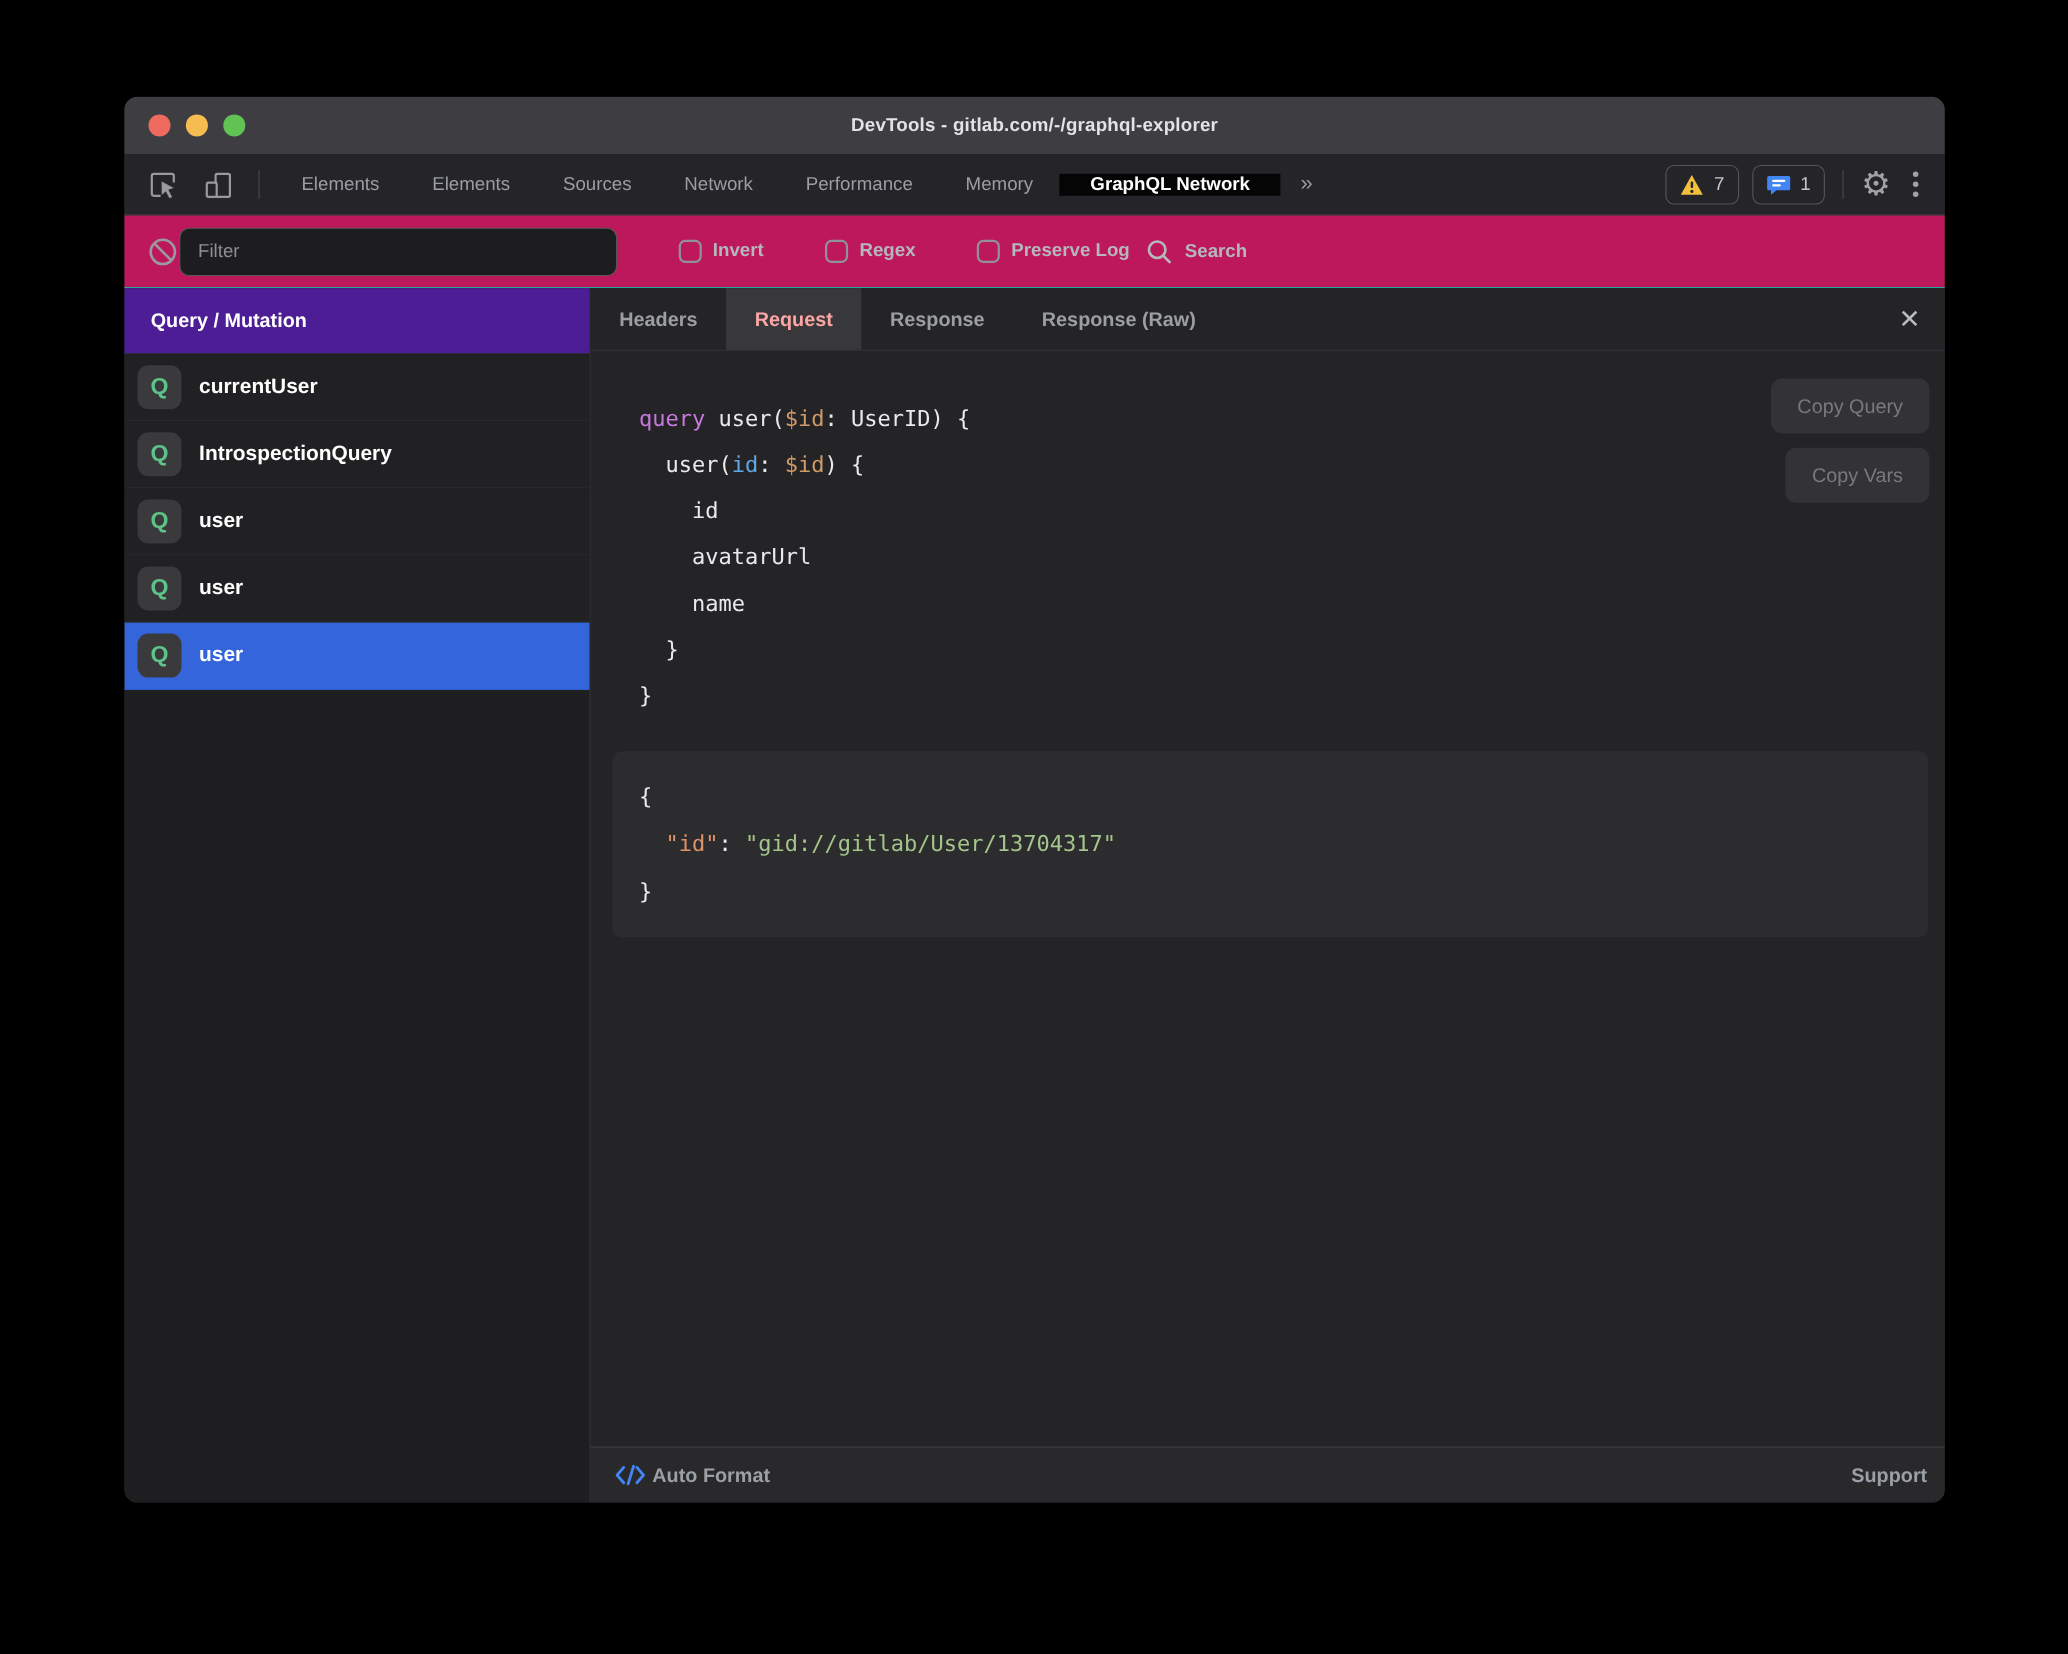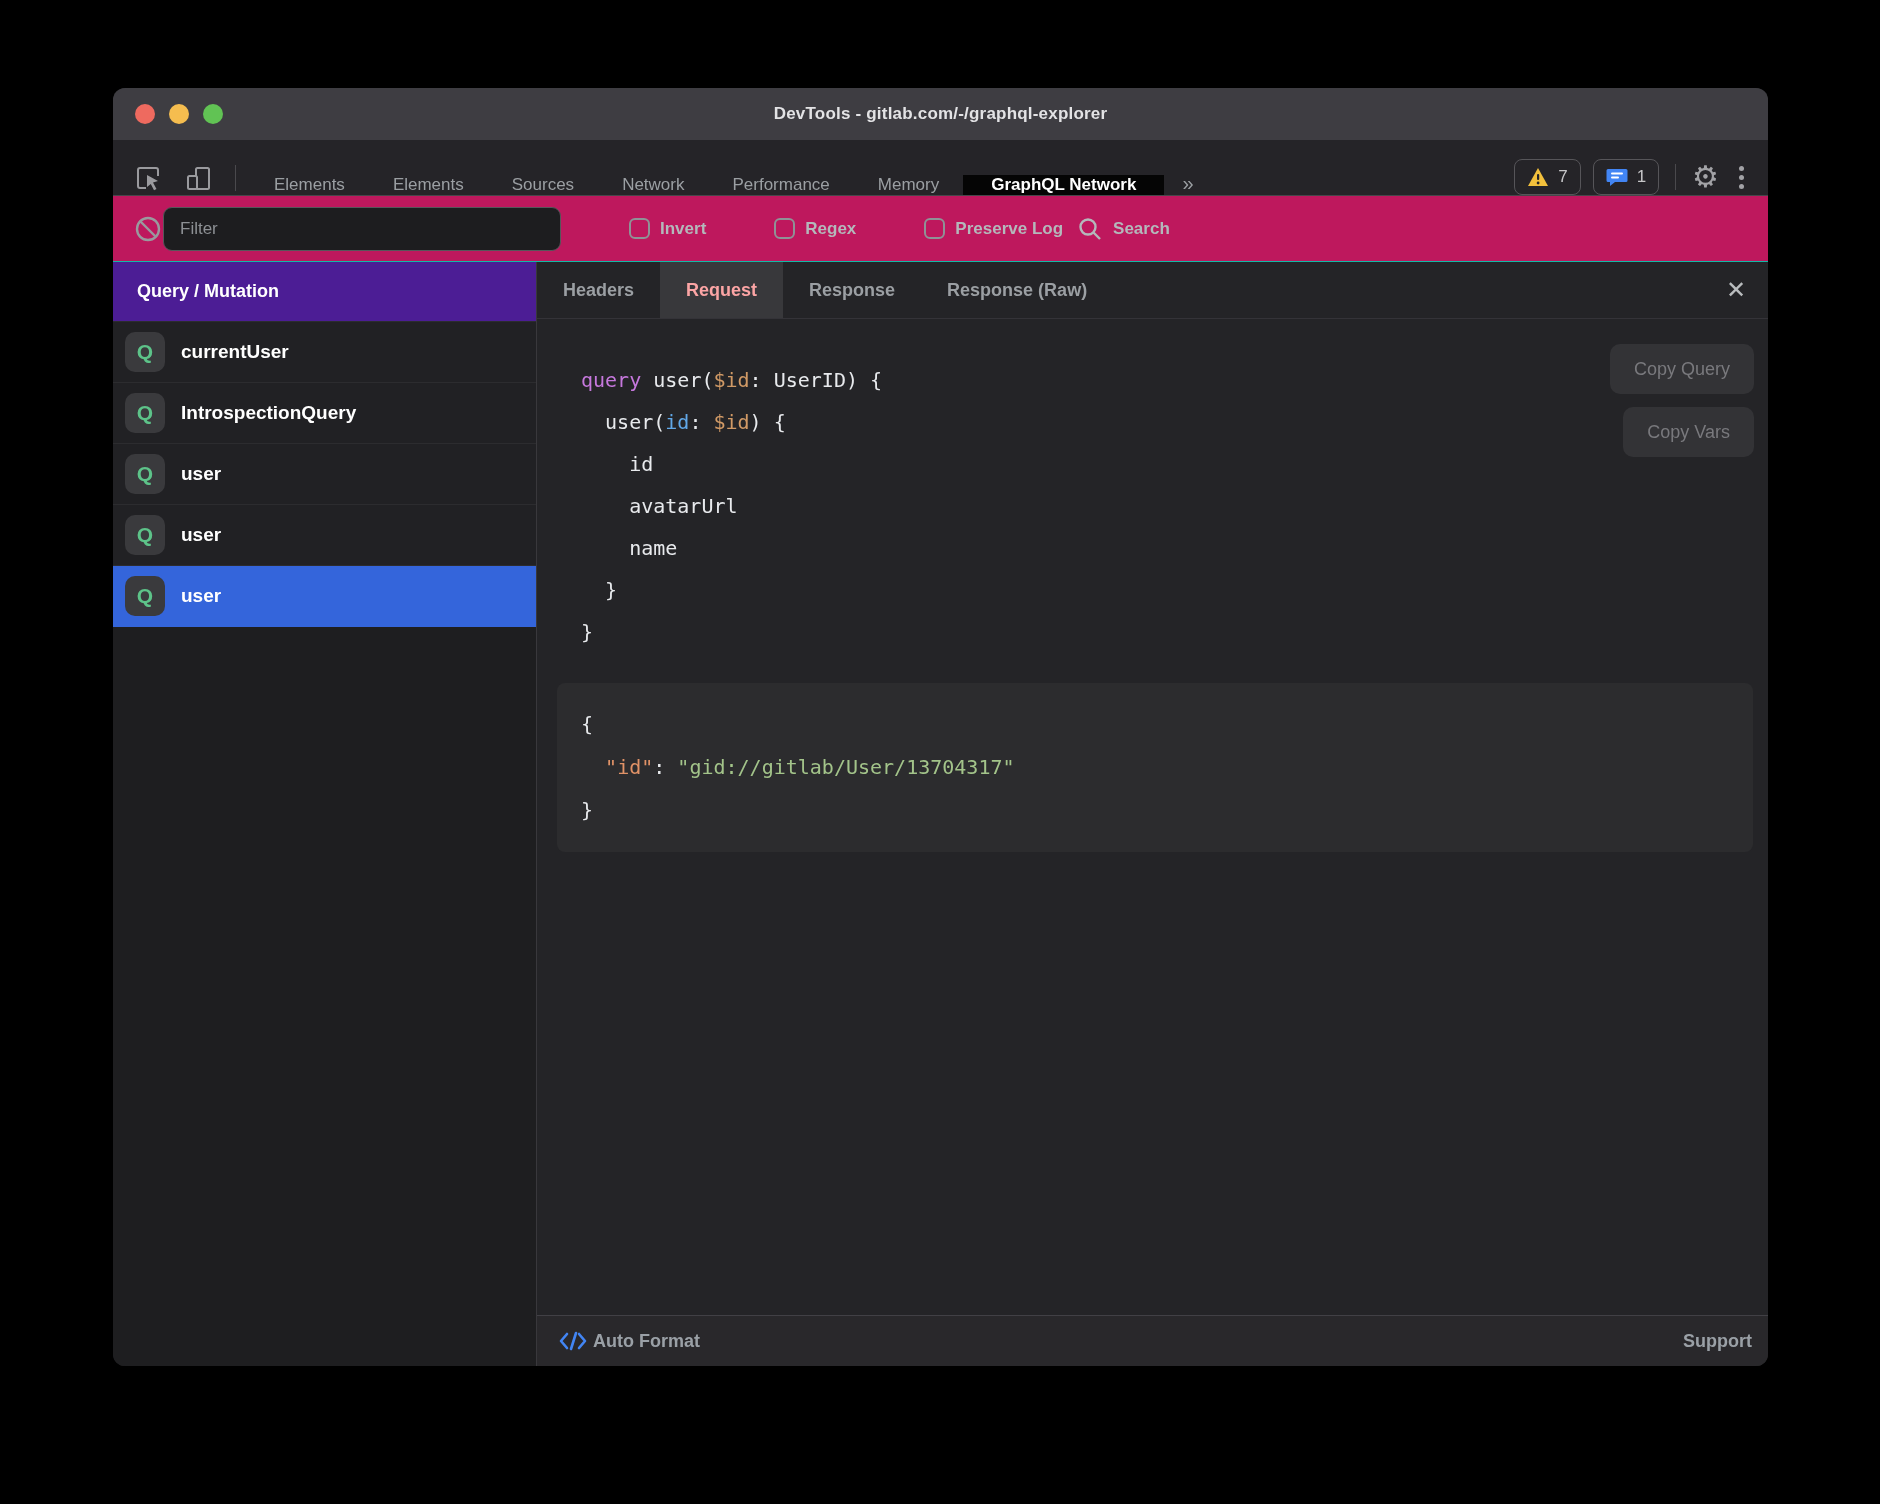--- a/index.html
+++ b/index.html
@@ -15,21 +15,21 @@
   .titlebar {
     height:52px; flex:0 0 52px; background:#3e3d42;
     display:flex; align-items:center; justify-content:center; position:relative;
   }
   .traffic { position:absolute; left:22px; top:0; height:100%; display:flex; align-items:center; gap:14px; }
   .light { width:20px; height:20px; border-radius:50%; }
   .titlebar-title { color:#e3e3e5; font-size:17px; font-weight:700; letter-spacing:.2px; }
 
   
   .toolbar {
-    height:56px; flex:0 0 56px; background:#252428; display:flex; align-items:flex-end;
+    height:56px; flex:0 0 56px; background:#252428; display:flex; align-items:center;
     border-bottom:1px solid #47464a;
   }
   .tb-left { display:flex; align-items:center; padding:0 10px 0 18px; gap:16px; }
   .tb-iconbtn { width:34px; height:34px; display:flex; align-items:center; justify-content:center; color:#9a9a9e; }
   .tb-sep { width:1px; height:26px; background:#4a494d; margin:0 4px; }
   .tb-tabs { display:flex; align-items:stretch; }
   .tb-tab {
     display:flex; align-items:center; padding:0 24px; color:#9b9fa3; font-size:17px; white-space:nowrap;
   }
   .tb-tab.active { background:#050505; color:#ffffff; font-weight:600; padding:0 28px; }
@@ -46,21 +46,21 @@
   
   .filterbar {
     height:66px; flex:0 0 66px; background:#be185d; display:flex; align-items:center;
     padding:0 20px; border-bottom:1px solid #14b8a6;
   }
   .filter-input {
     width:398px; height:44px; background:#1d1d1f; border:1px solid #57565a; border-radius:9px;
     color:#d7d7d9; font-size:17px; padding:0 16px; outline:none;
   }
   .filter-input::placeholder { color:#8d9094; }
-  .checkwrap { display:flex; align-items:center; gap:10px; margin-left:20px;padding-left:48px; }
+  .checkwrap { display:flex; align-items:flex-start; gap:10px; margin-left:8px;padding-left:48px; }
   .checkbox { width:21px; height:21px; border:2px solid #8f9296; border-radius:6px; background:transparent; }
   .checklabel { color:#b4b8bb; font-size:17px; font-weight:700; }
   .searchwrap { display:flex; align-items:center; gap:10px; margin-left:14px; }
 
   
   .main { flex:1; display:flex; min-height:0; }
 
   
   .sidebar { width:424px; flex:0 0 424px; background:#1e1e20; border-right:1px solid #39383c; display:flex; flex-direction:column; }
   .sidebar-header {

